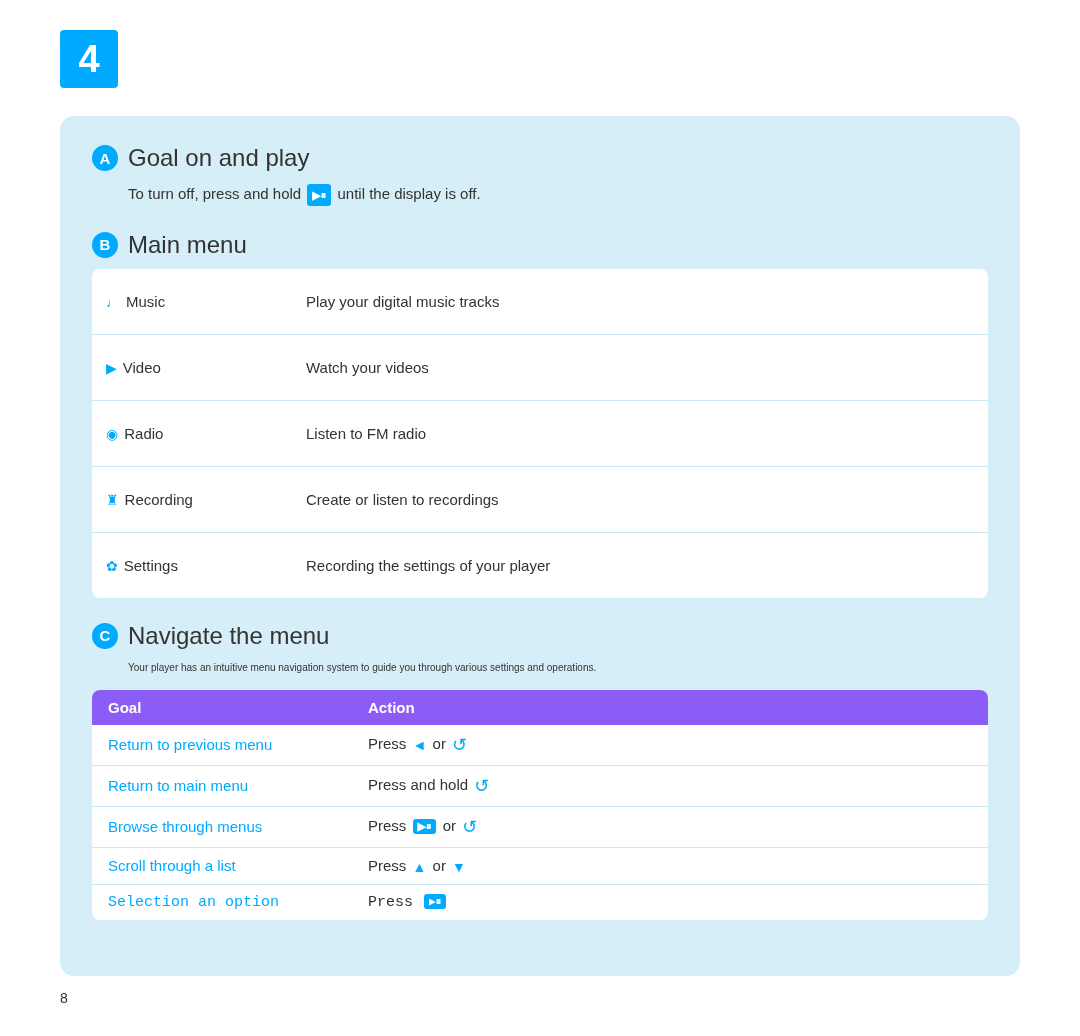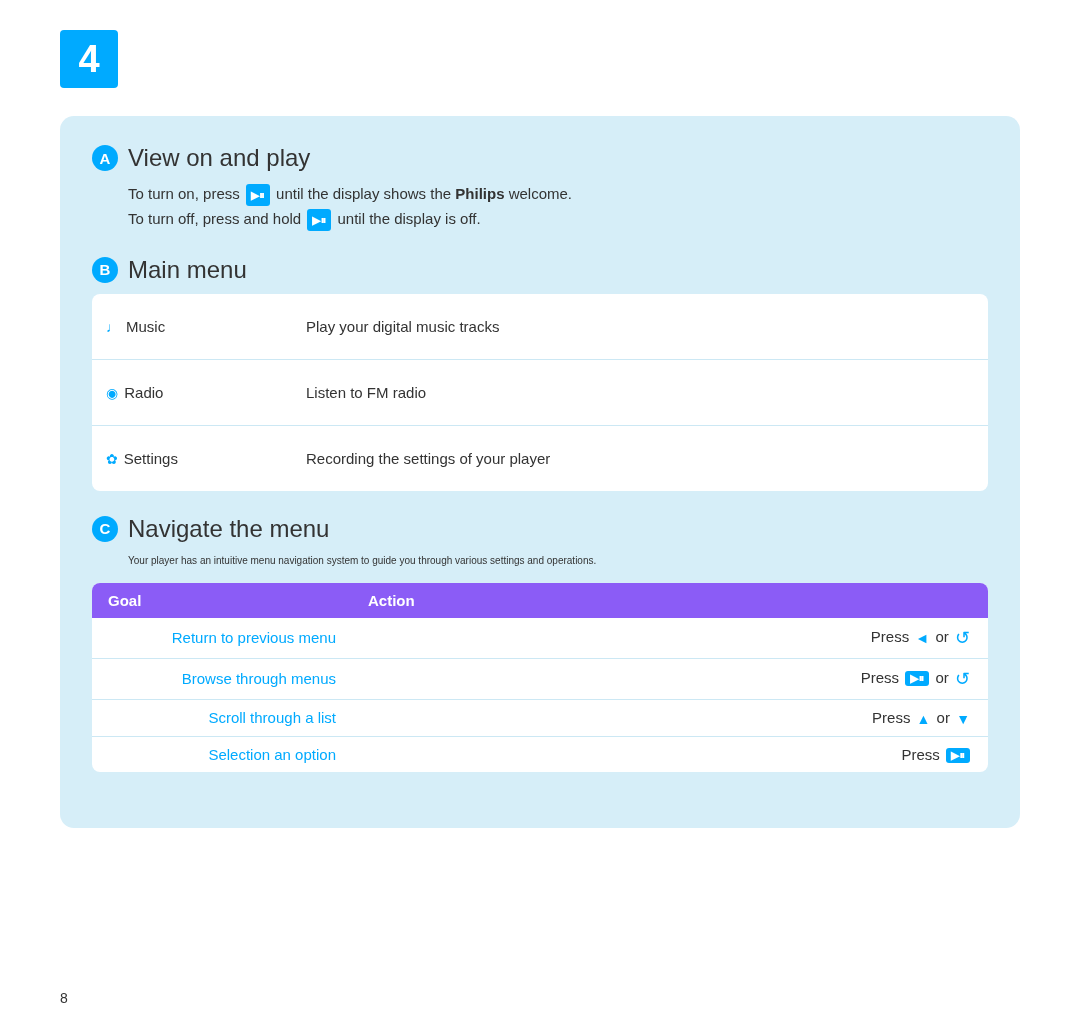--- a/index.html
+++ b/index.html
@@ -150,26 +150,26 @@
       color: #ffffff;
       font-weight: bold;
       padding: 9px 16px;
       font-size: 15px;
     }
     .nav-table tbody tr {
       border-bottom: 1px solid #cce8f4;
     }
     .nav-table tbody tr:last-child {
       border-bottom: none;
+      font-family: Liberation Mono, monospace;
     }
     .nav-table tbody td {
       padding: 9px 16px;
       font-size: 15px;
       vertical-align: middle;
-      text-align: right;
     }
     .nav-table tbody td:first-child {
       color: #00aaff;
       width: 260px;
     }
     .nav-table tbody td:last-child {
       color: #333;
     }
 
     
@@ -204,26 +204,23 @@
 
 <div class="page-header">
   <div class="number-box">4</div>
 </div>
 
 <div class="main-card">
 
   <div class="section">
     <div class="section-header">
       <div class="section-badge">A</div>
-      <div class="section-title">View on and play</div>
+      <div class="section-title">Goal on and play</div>
     </div>
     <div class="section-body">
-      <div>
-        To turn on, press <span class="btn-icon">▶⏸</span> until the display shows the <span class="bold">Philips</span> welcome.
-      </div>
       <div>
         To turn off, press and hold <span class="btn-icon">▶⏸</span> until the display is off.
       </div>
     </div>
   </div>
 
   <div class="section">
     <div class="section-header">
       <div class="section-badge">B</div>
       <div class="section-title">Main menu</div>
@@ -231,23 +228,35 @@
     <table class="menu-table">
       <tbody id="menu-table-body">
           <tr>
       <td>
         <span class="menu-icon">♩</span>Music
       </td>
       <td>Play your digital music tracks</td>
     </tr>
           <tr>
       <td>
+        <span class="menu-icon">▶</span>Video
+      </td>
+      <td>Watch your videos</td>
+    </tr>
+          <tr>
+      <td>
         <span class="menu-icon">◉</span>Radio
       </td>
       <td>Listen to FM radio</td>
+    </tr>
+          <tr>
+      <td>
+        <span class="menu-icon">♜</span>Recording
+      </td>
+      <td>Create or listen to recordings</td>
     </tr>
           <tr>
       <td>
         <span class="menu-icon">✿</span>Settings
       </td>
       <td>Recording the settings of your player</td>
     </tr>
         </tbody>
     </table>
   </div>
@@ -264,20 +273,24 @@
           <td>Goal</td>
           <td>Action</td>
         </tr>
       </thead>
       <tbody id="nav-table-body">
           <tr>
       <td>Return to previous menu</td>
       <td>Press <span class="arrow-icon">◄</span> or <span class="back-icon" style="color:#00aaff;font-size:18px;">↺</span></td>
     </tr>
           <tr>
+      <td>Return to main menu</td>
+      <td>Press and hold <span class="back-icon" style="color:#00aaff;font-size:18px;">↺</span></td>
+    </tr>
+          <tr>
       <td>Browse through menus</td>
       <td>Press <span class="btn-icon" style="display:inline-flex;background:#00aaff;color:#fff;padding:1px 5px;border-radius:3px;font-size:11px;margin:0 2px;vertical-align:middle;">▶⏸</span> or <span class="back-icon" style="color:#00aaff;font-size:18px;">↺</span></td>
     </tr>
           <tr>
       <td>Scroll through a list</td>
       <td>Press <span class="arrow-icon" style="color:#00aaff;">▲</span> or <span class="arrow-icon" style="color:#00aaff;">▼</span></td>
     </tr>
           <tr>
       <td>Selection an option</td>
       <td>Press <span class="btn-icon" style="display:inline-flex;background:#00aaff;color:#fff;padding:1px 5px;border-radius:3px;font-size:11px;margin:0 2px;vertical-align:middle;">▶⏸</span></td>

